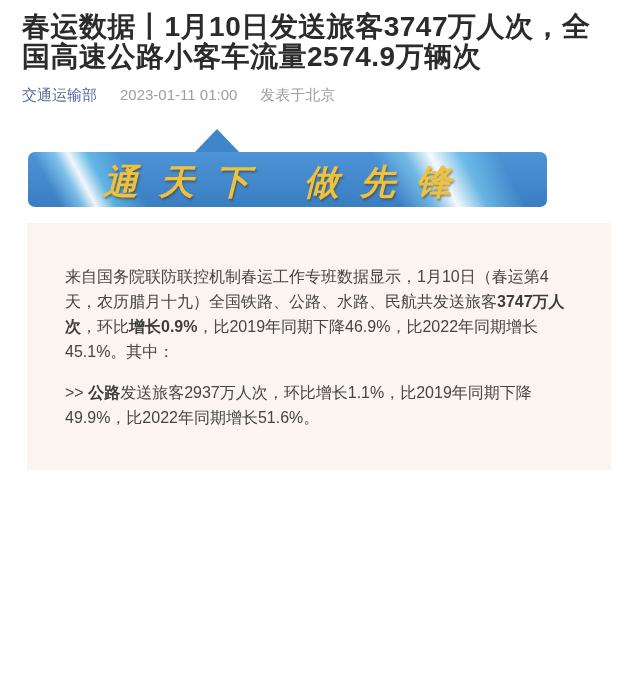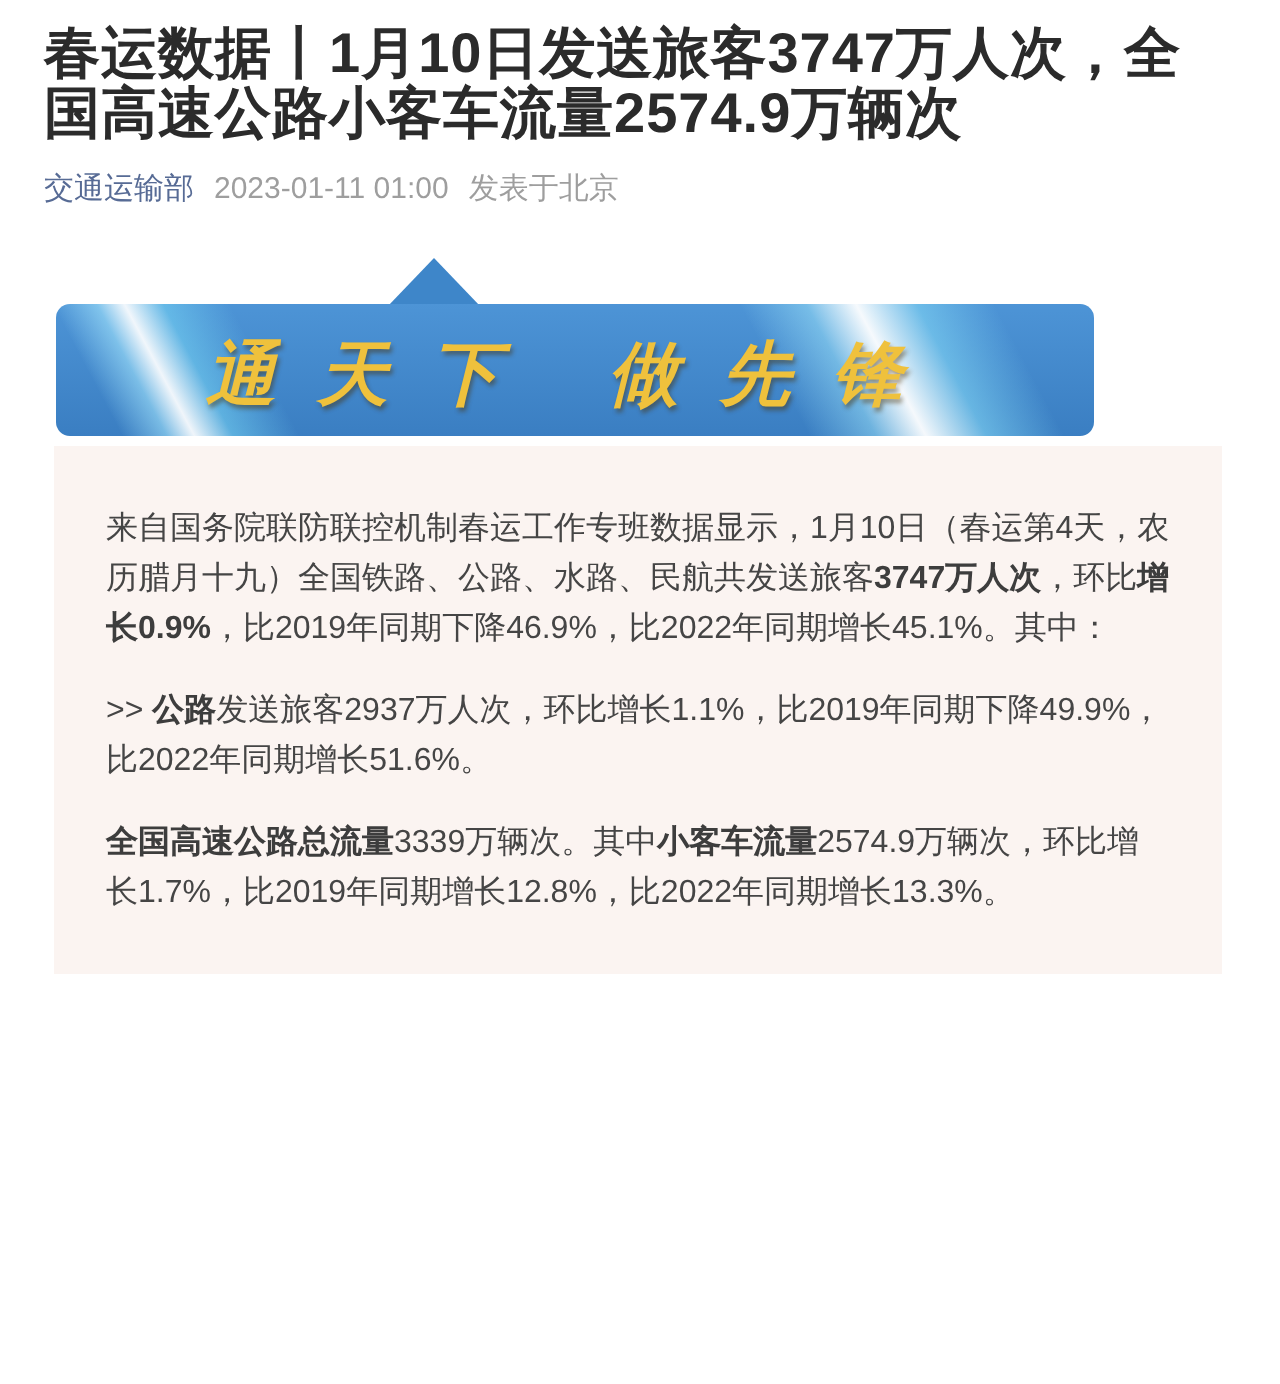--- a/index.html
+++ b/index.html
@@ -28,21 +28,21 @@
     color:var(--title-text);
     letter-spacing:.5px;
   }
 
   .byline{
     margin-top:13px;
     font-size:15px;
     line-height:20px;
     display:flex;
     align-items:baseline;
-    gap:10px;
+    gap:23px;
     white-space:nowrap;
   }
   .byline .source{
     color:var(--link-blue);
     text-decoration:none;
     cursor:pointer;
   }
   .byline .meta{color:var(--meta-gray);}
 
   .banner{
@@ -54,21 +54,21 @@
     position:absolute;
     top:-23px;
     left:166px;
     width:0;height:0;
     border-left:23px solid transparent;
     border-right:23px solid transparent;
     border-bottom:24px solid var(--banner-blue);
   }
   .banner-band{
     position:relative;
-    height:66px;
+    height:55px;
     border-radius:7px;
     background-color:var(--banner-blue);
     background-image:
       linear-gradient(62deg,
         rgba(255,255,255,0) 6%,
         rgba(170,235,255,.55) 10%,
         rgba(255,255,255,.92) 12.5%,
         rgba(120,215,245,.55) 16%,
         rgba(255,255,255,0) 22%),
       linear-gradient(62deg,
@@ -97,21 +97,21 @@
   }
 
   .content-box{
     margin:23px 0 0 5px;
     width:584px;
     background:var(--box-bg);
     padding:25px 22px 24px 22px;
     font-size:16px;
     line-height:25px;
   }
-  .content-box p{margin:4px;}
+  .content-box p{margin:16px;}
   .content-box p + p{margin-top:16px;}
   .content-box strong{font-weight:700;color:#3d3d3d;}
 </style>
 </head>
 <body>
 
 <div class="page">
 
   <h1 class="title">春运数据丨1月10日发送旅客3747万人次，全国高速公路小客车流量2574.9万辆次</h1>
 
@@ -124,16 +124,15 @@
   <div class="banner">
     <div class="banner-arrow"></div>
     <div class="banner-band">
       <span class="slogan">通天下 做先锋</span>
     </div>
   </div>
 
   <div class="content-box" id="paragraphs">
       <p><span>来自国务院联防联控机制春运工作专班数据显示，1月10日（春运第4天，农历腊月十九）全国铁路、公路、水路、民航共发送旅客</span><strong>3747万人次</strong><span>，环比</span><strong>增长0.9%</strong><span>，比2019年同期下降46.9%，比2022年同期增长45.1%。其中：</span></p>
       <p><span>&gt;&gt; </span><strong>公路</strong><span>发送旅客2937万人次，环比增长1.1%，比2019年同期下降49.9%，比2022年同期增长51.6%。</span></p>
-      <p><strong>全国高速公路总流量</strong><span>3339万辆次。其中</span><strong>小客车流量</strong><span>2574.9万辆次，环比增长1.7%，比2019年同期增长12.8%，比2022年同期增长13.3%。</span></p>
     </div>
 
 </div>
 
 </body></html>

